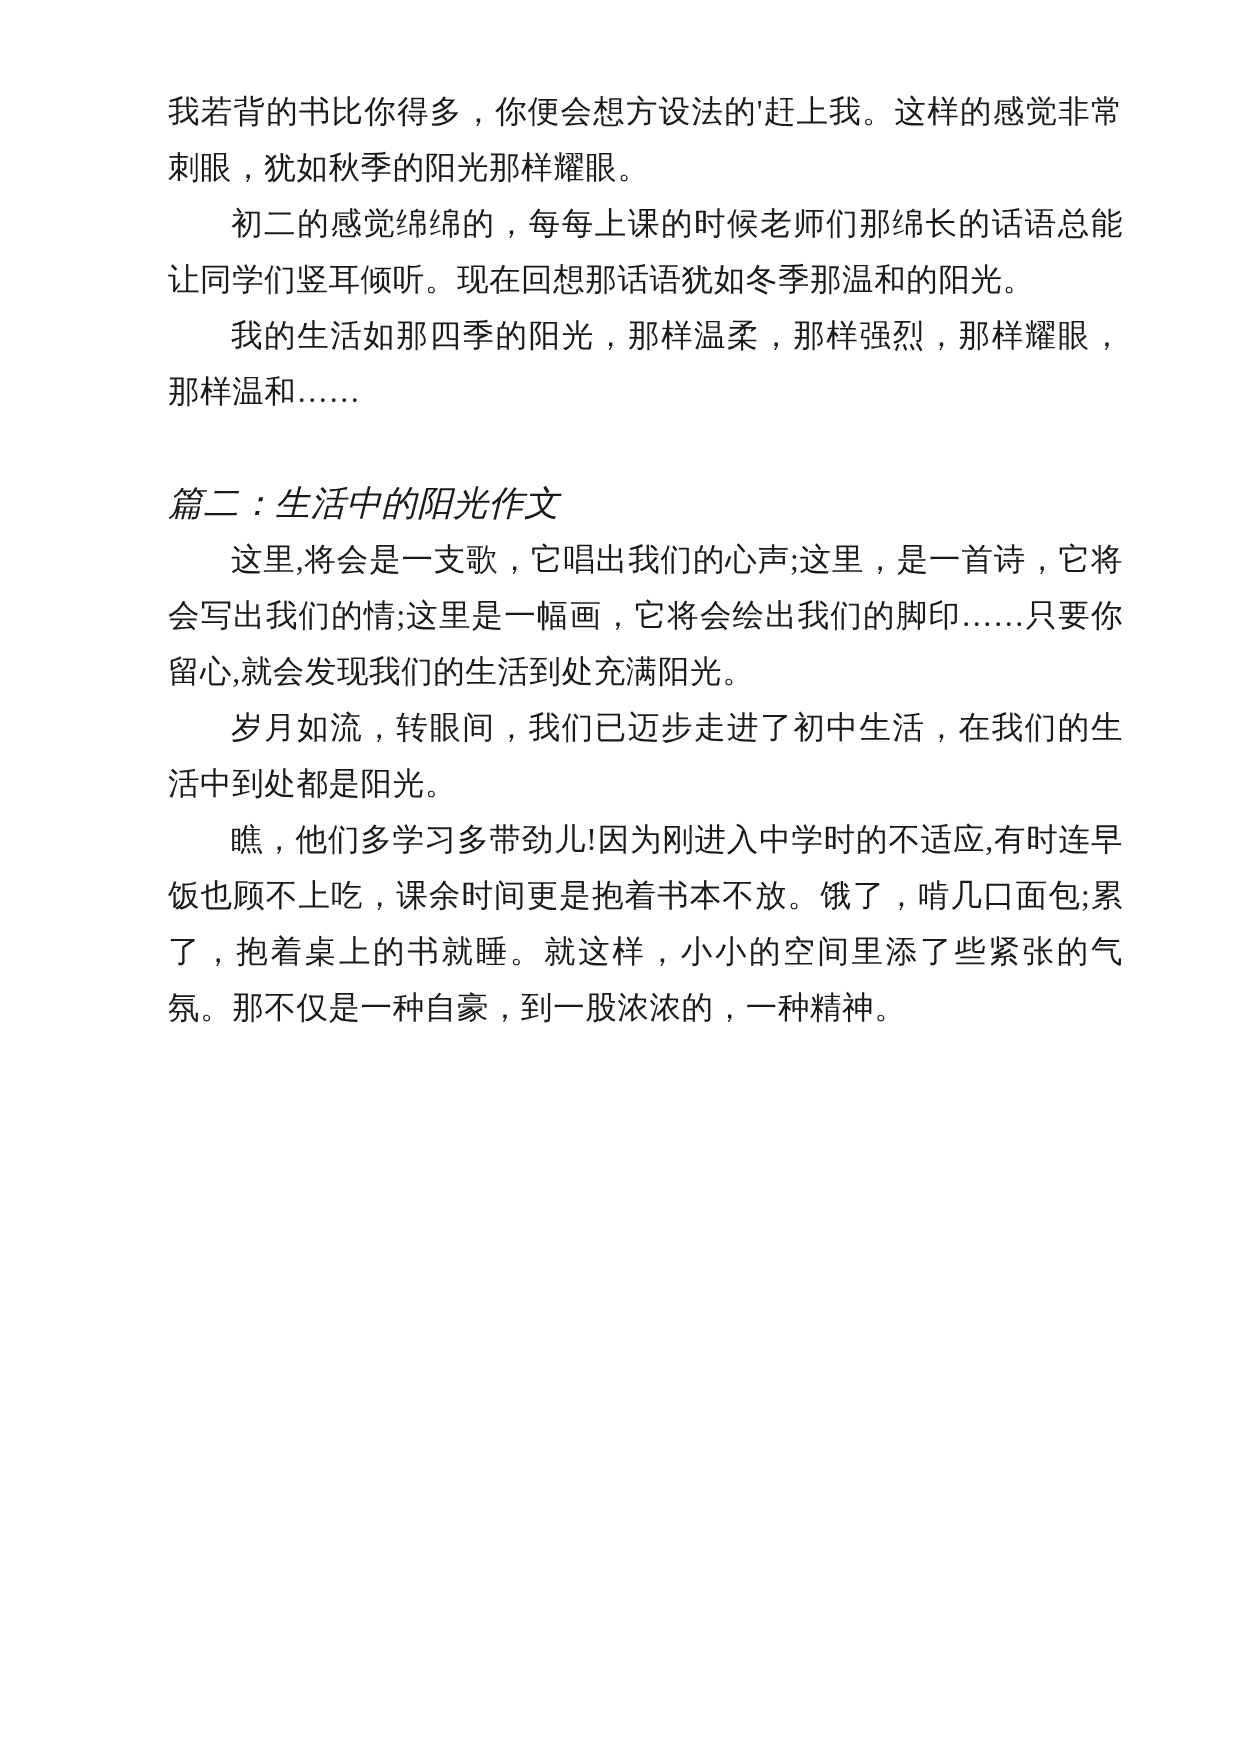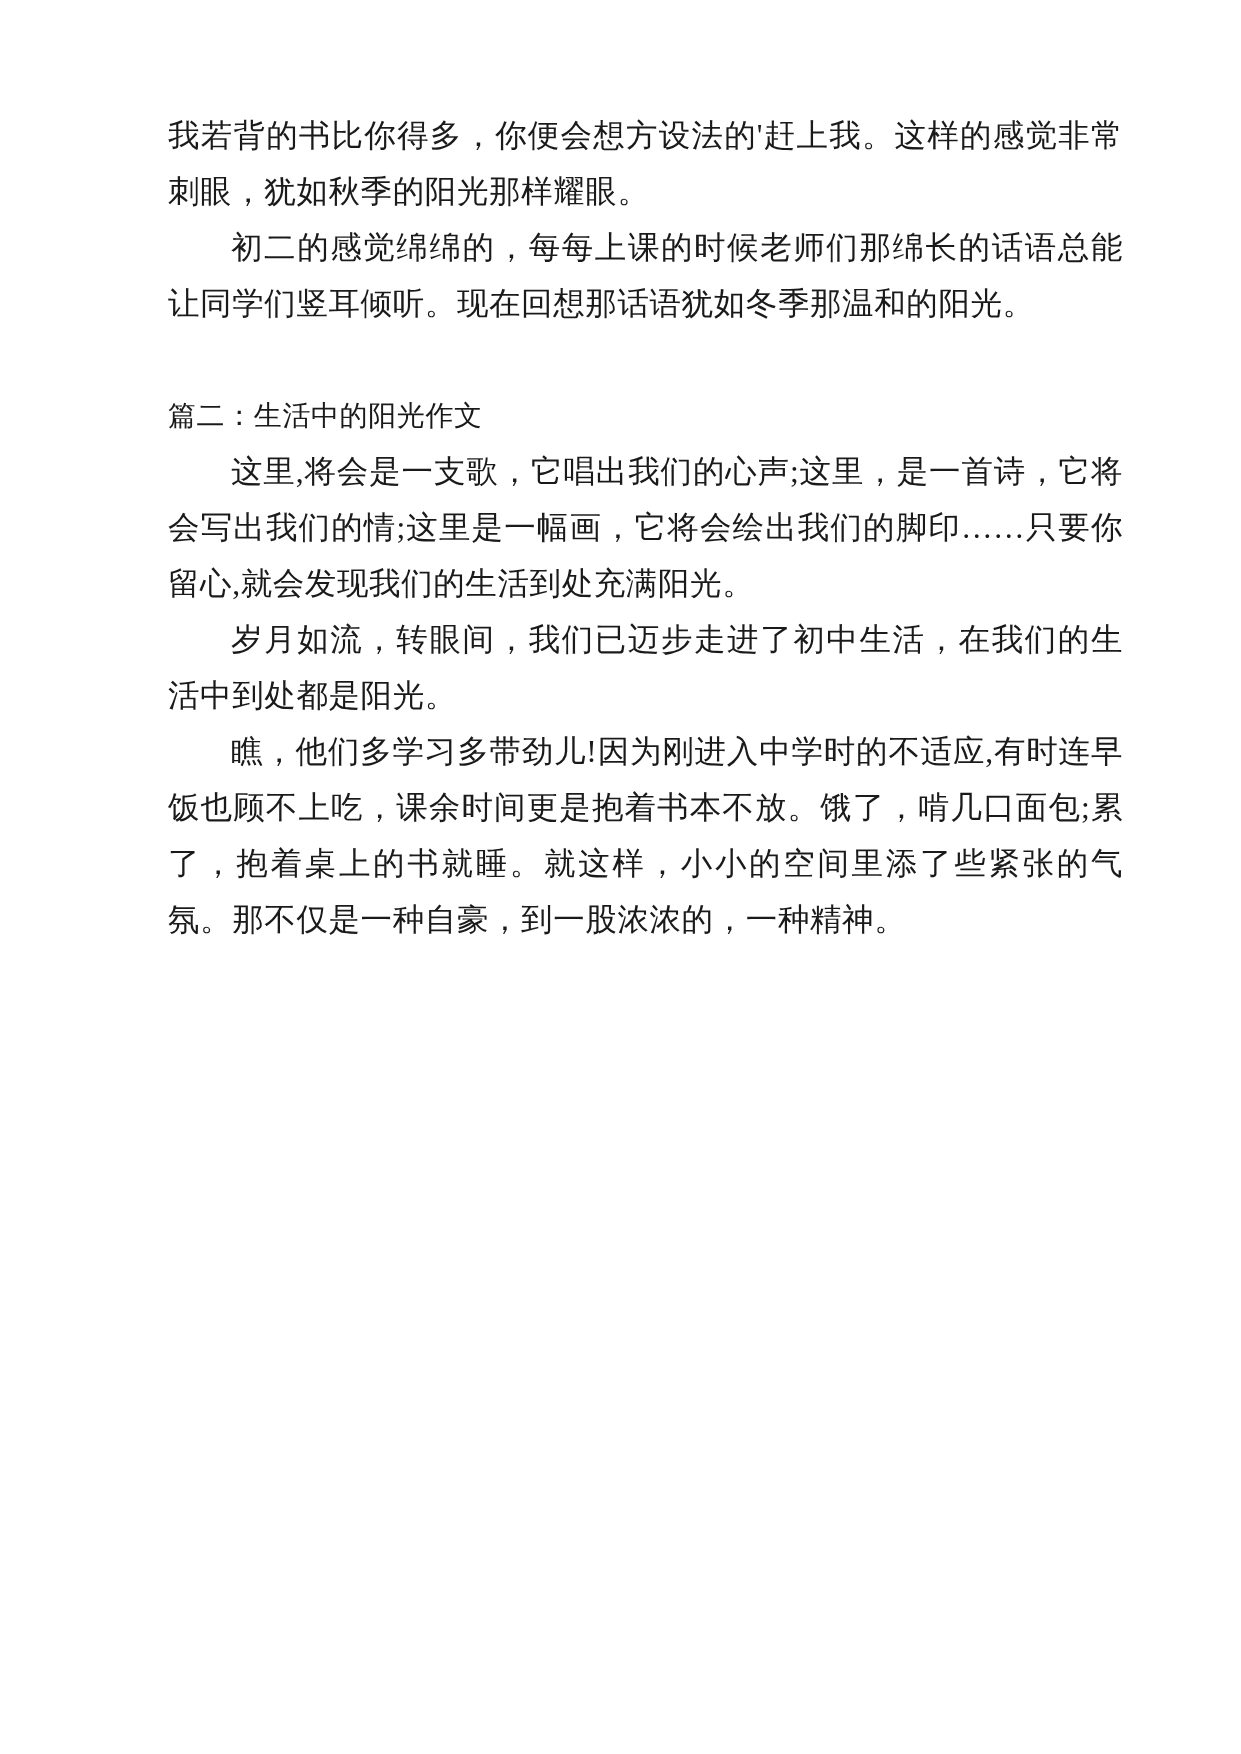--- a/index.html
+++ b/index.html
@@ -12,21 +12,21 @@
     height: 1754px;
     font-family: "Liberation Serif", "DejaVu Serif", serif;
     color: #1a1a1a;
     overflow: hidden;
   }
   .page {
     position: relative;
     width: 1241px;
     height: 1754px;
     box-sizing: border-box;
-    padding: 108px 118px 60px 168px;
+    padding: 84px 118px 60px 168px;
   }
   .doc-body {
     font-size: 31.5px;
     line-height: 56px;
     letter-spacing: 0.6px;
     text-align: justify;
     text-justify: inter-ideograph;
   }
   .para {
     margin: 0;
@@ -34,34 +34,36 @@
   }
   .para.no-indent {
     text-indent: 0;
   }
   .spacer-block {
     height: 56px;
   }
   .section-head {
     margin: 0;
     text-indent: 0;
-    font-size: 28px;
+    font-size: 35px;
     line-height: 56px;
+    font-style: italic;
   }
 </style>
 </head>
 <body>
 
 <div class="page">
   <div class="doc-body">
 
     <p class="para no-indent">我若背的书比你得多，你便会想方设法的'赶上我。这样的感觉非常刺眼，犹如秋季的阳光那样耀眼。</p>
 
     <p class="para">初二的感觉绵绵的，每每上课的时候老师们那绵长的话语总能让同学们竖耳倾听。现在回想那话语犹如冬季那温和的阳光。</p>
 
+    <p class="para">我的生活如那四季的阳光，那样温柔，那样强烈，那样耀眼，那样温和……</p>
 
     <div class="spacer-block"></div>
 
     <p class="section-head">篇二：生活中的阳光作文</p>
 
     <p class="para">这里,将会是一支歌，它唱出我们的心声;这里，是一首诗，它将会写出我们的情;这里是一幅画，它将会绘出我们的脚印……只要你留心,就会发现我们的生活到处充满阳光。</p>
 
     <p class="para">岁月如流，转眼间，我们已迈步走进了初中生活，在我们的生活中到处都是阳光。</p>
 
 

